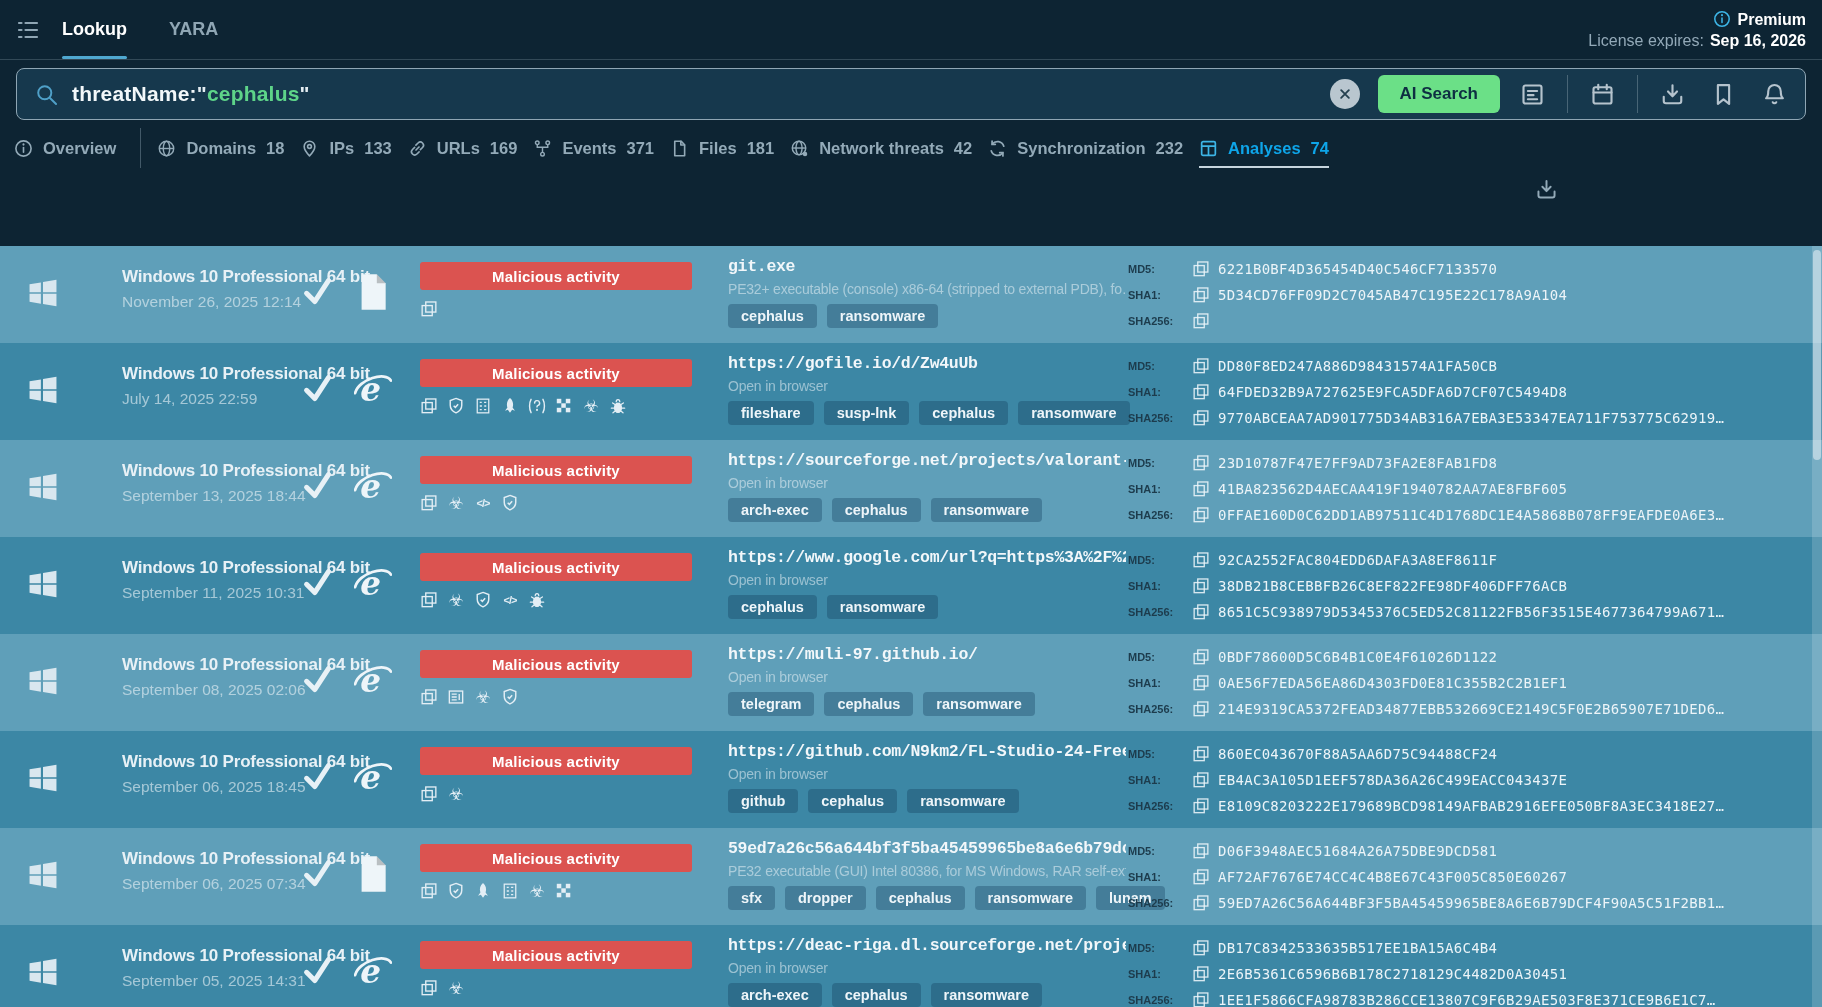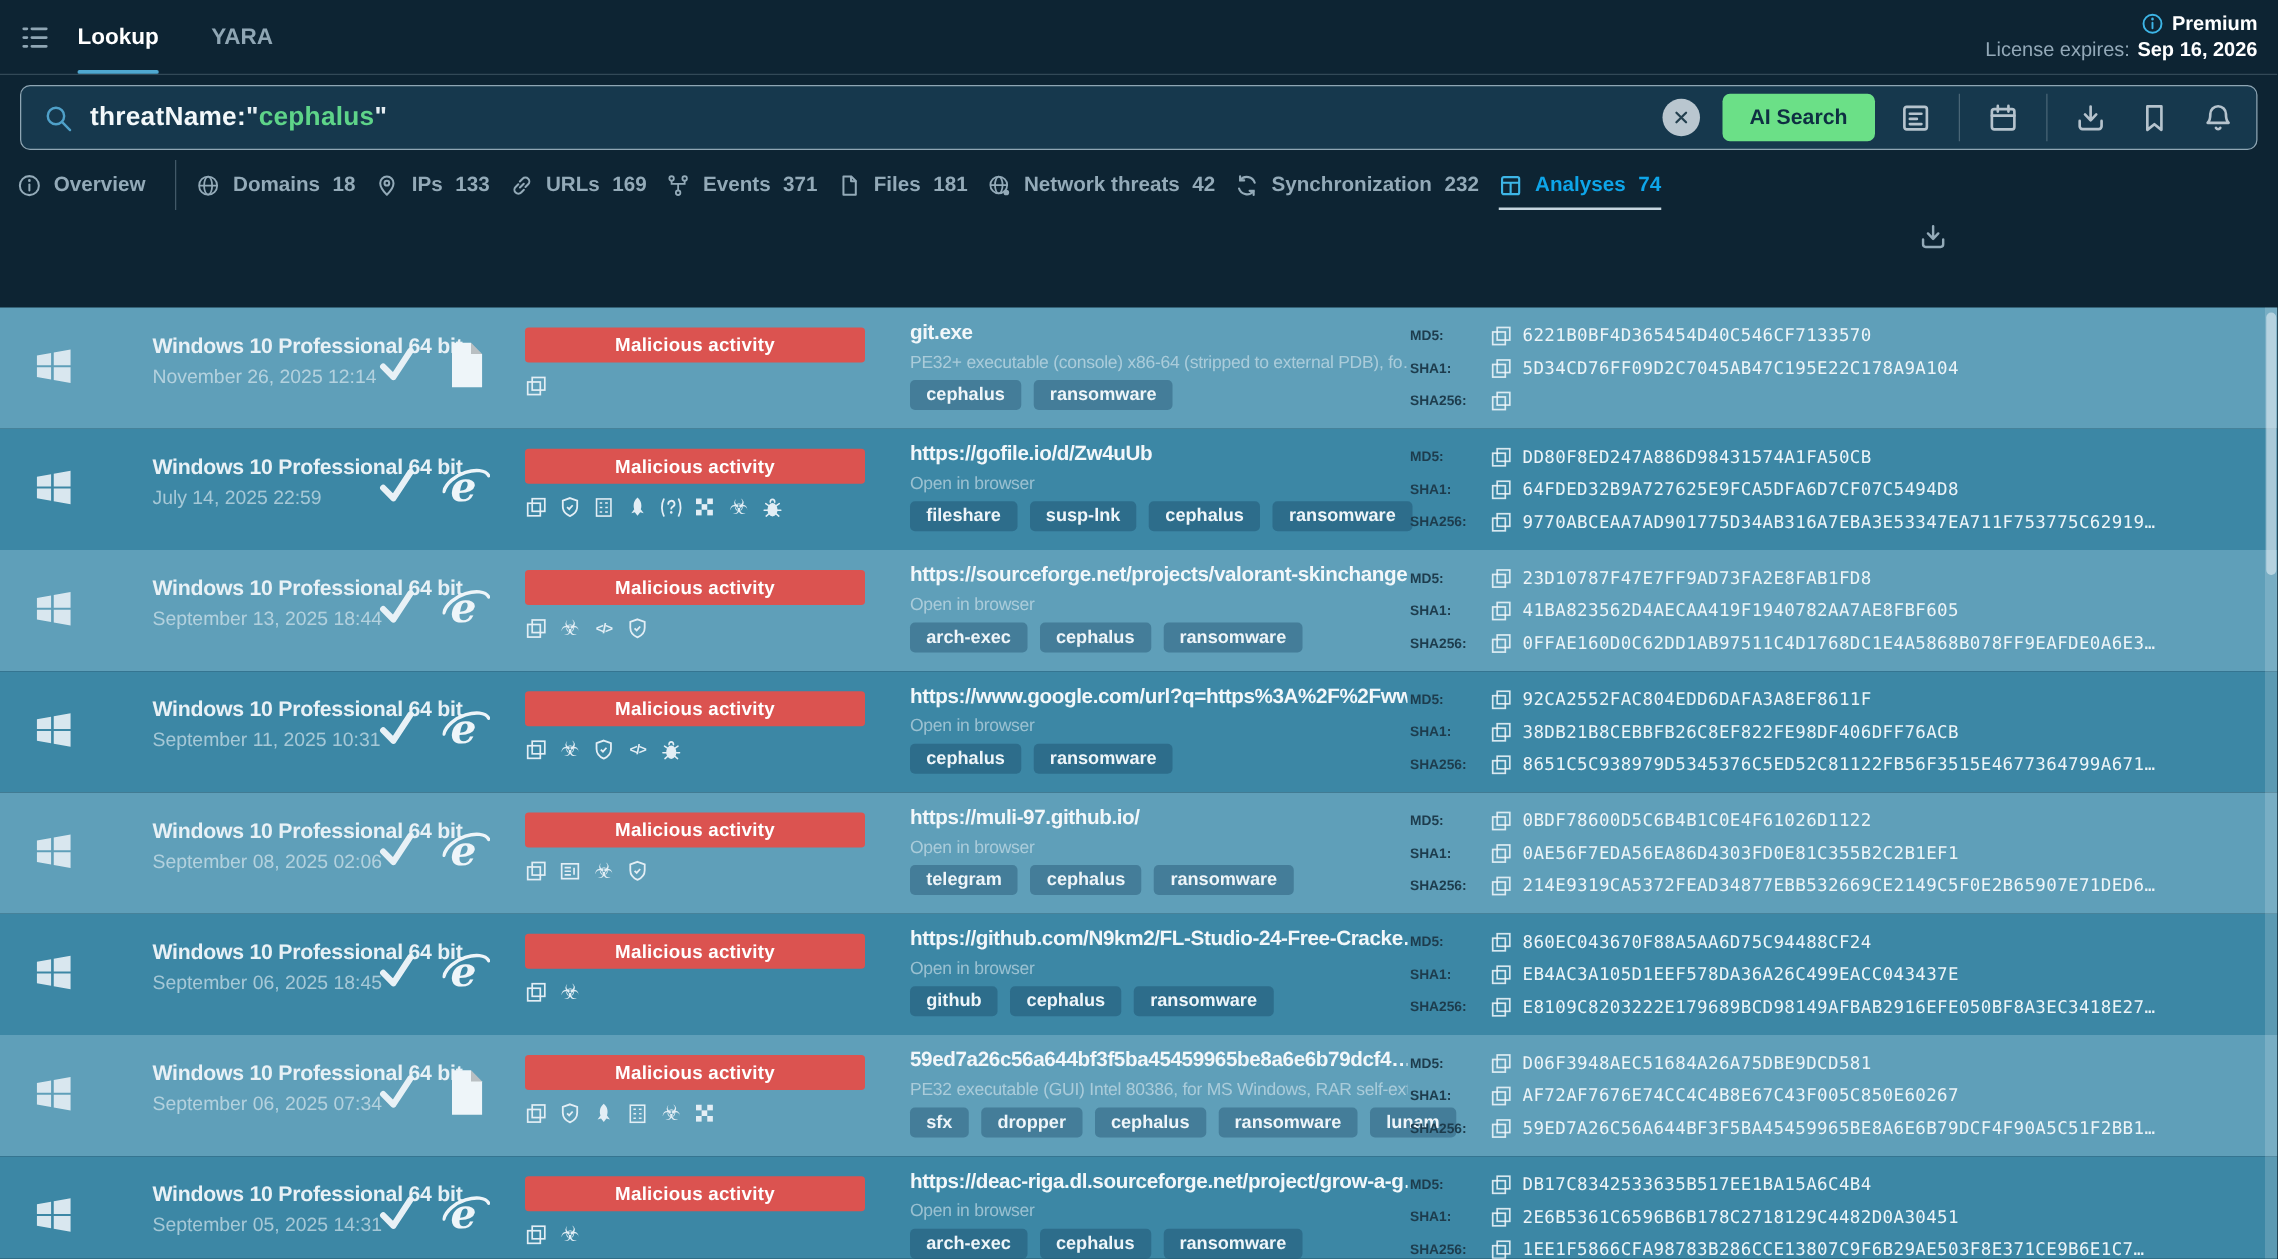--- a/index.html
+++ b/index.html
@@ -66,21 +66,21 @@
   .check { position:absolute; left:300px; top:30px; width:35px; height:31px; color:#e8f1f6; }
   .type-icon { position:absolute; left:354px; top:27px; width:38px; height:38px; color:#eef5f9; }
   .verdict-col { position:absolute; left:420px; top:16px; width:272px; }
   .badge { height:28px; background:var(--badge-red); border-radius:3px; color:#fff; font-size:15px; font-weight:bold;
            display:flex; align-items:center; justify-content:center; letter-spacing:0.2px; }
   .indicators { margin-top:9px; height:20px; display:flex; align-items:center; gap:9px; color:#e3eef5; }
   .indicators .ico { width:18px; height:18px; }
   .indicators .txt { font-size:17px; line-height:18px; font-family:"DejaVu Sans", sans-serif; }
   .indicators .txt.small { font-size:11px; font-weight:bold; font-family:"Liberation Sans", sans-serif; letter-spacing:-1px; }
   .main-col { position:absolute; left:728px; top:11px; width:398px; }
-  .title { font-size:16.5px; font-weight:bold; color:#f2f7fa; letter-spacing:-0.3px; white-space:nowrap; overflow:hidden; cursor:pointer; }
+  .title { font-size:16.5px; font-weight:bold; color:#f2f7fa; letter-spacing:-0.3px; white-space:nowrap; overflow:hidden; cursor:pointer;font-family:Liberation Mono, monospace; }
   .subtitle { margin-top:5px; font-size:14px; letter-spacing:-0.2px; color:rgba(232,241,246,0.55); white-space:nowrap; overflow:hidden; }
   .tags { margin-top:7px; display:flex; gap:10px; }
   .tag { background:rgba(14,58,88,0.33); padding:4px 13px; border-radius:4px; font-size:14.5px; font-weight:bold; color:#eef5f9; cursor:pointer; white-space:nowrap; }
   .hash-col { position:absolute; left:1128px; top:10px; width:684px; }
   .hash-line { display:flex; align-items:center; height:26px; }
   .hash-label { width:64px; font-size:11px; font-weight:bold; color:#1d3c4d; }
   .copy { width:18px; height:18px; color:rgba(238,246,250,0.88); margin-right:8px; cursor:pointer; flex:0 0 auto; }
   .hash-value { font-family:"DejaVu Sans Mono", monospace; font-size:14px; color:#ecf4f8; letter-spacing:0.3px; white-space:nowrap; overflow:hidden; }
 
   

